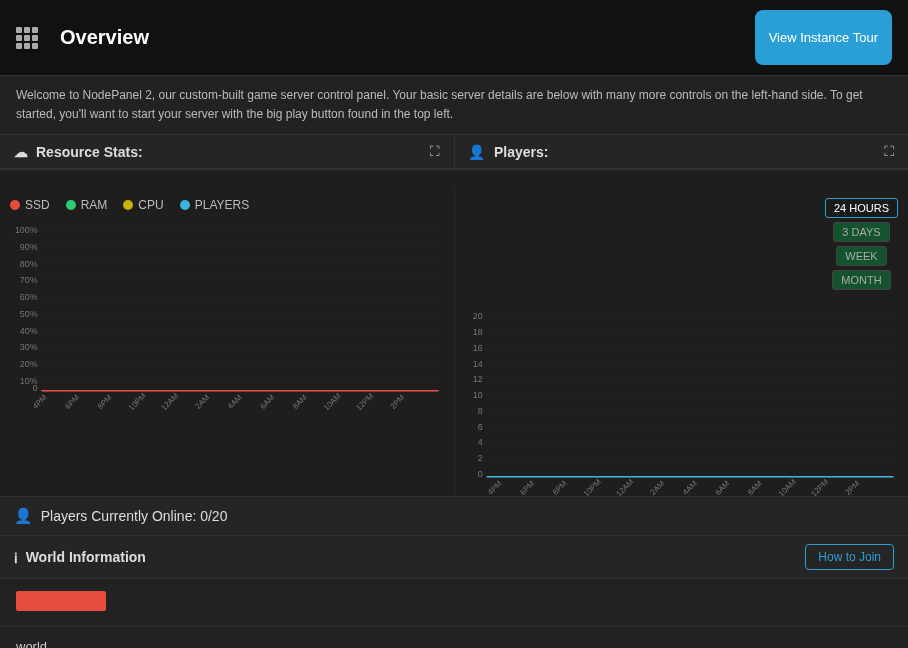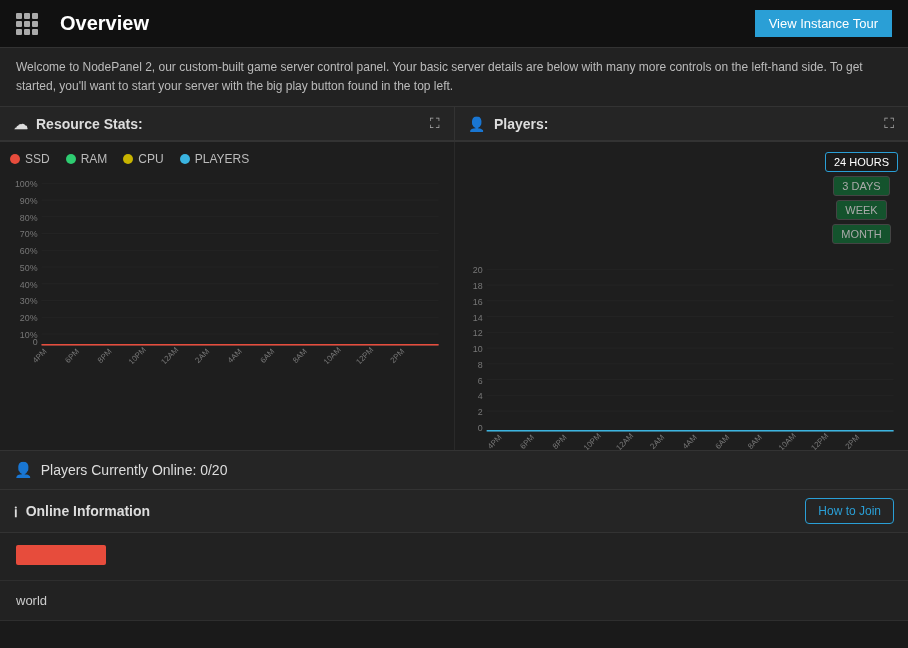--- a/index.html
+++ b/index.html
@@ -40,22 +40,22 @@
     }
     .page-title {
       color: #fff;
       font-size: 20px;
       font-weight: 600;
     }
     .btn-tour {
       background: #2a9fd6;
       color: #fff;
       border: none;
-      padding: 6px 14px;
-      border-radius: 0;
+      padding: 20px 14px;
+      border-radius: 8px;
       cursor: pointer;
       font-size: 13px;
     }
 
     
     .welcome-text {
       background: #222;
       padding: 10px 16px;
       color: #bbb;
       font-size: 12px;
@@ -88,20 +88,21 @@
     
     .charts-row {
       display: flex;
       background: #1e1e1e;
     }
 
     .chart-container {
       flex: 1;
       padding: 10px 10px 0 10px;
       border-right: 1px solid #2a2a2a;
+      margin-top: 18px;
     }
     .chart-container:last-child {
       border-right: none;
     }
 
     .legend {
       display: flex;
       gap: 16px;
       margin-bottom: 8px;
       flex-wrap: wrap;
@@ -416,21 +417,21 @@
 
 <div class="players-online">
   <span class="player-icon">👤</span>
   <span>Players Currently Online: 0/20</span>
 </div>
 
 <div class="server-info">
   <div class="server-info-header">
     <div class="server-info-title">
       <span class="info-icon">ℹ</span>
-      <span>Online Information</span>
+      <span>World Information</span>
     </div>
     <button class="btn-howjoin">How to Join</button>
   </div>
 
   <div class="info-table">
 
     <div class="info-row">
       <div class="info-value">
         <span class="ip-redacted"></span>
       </div>

